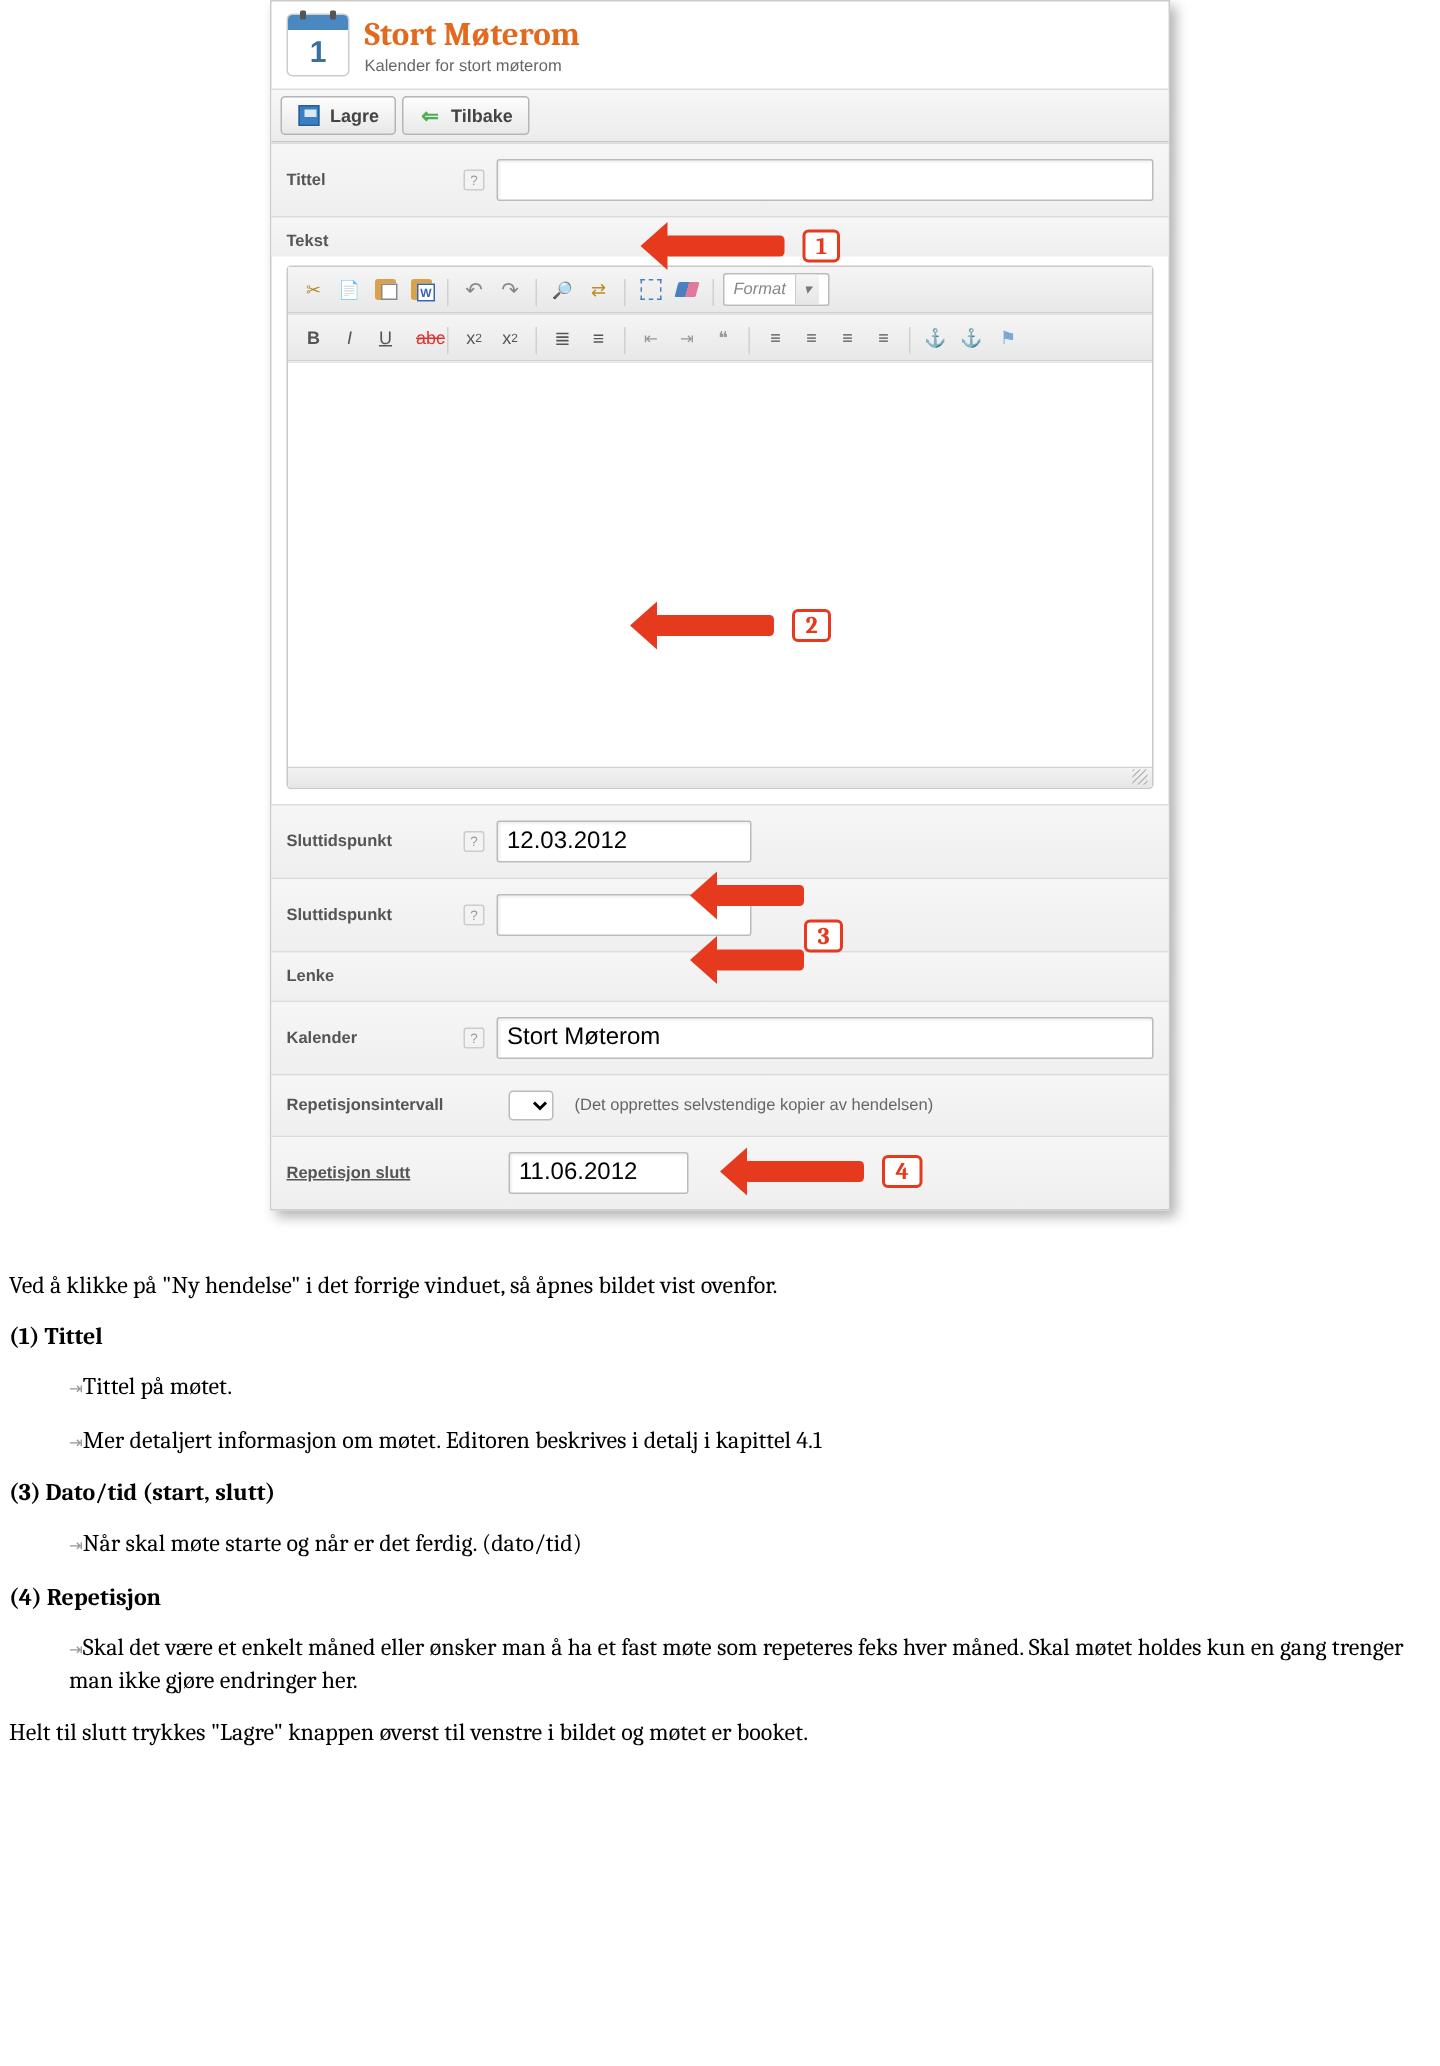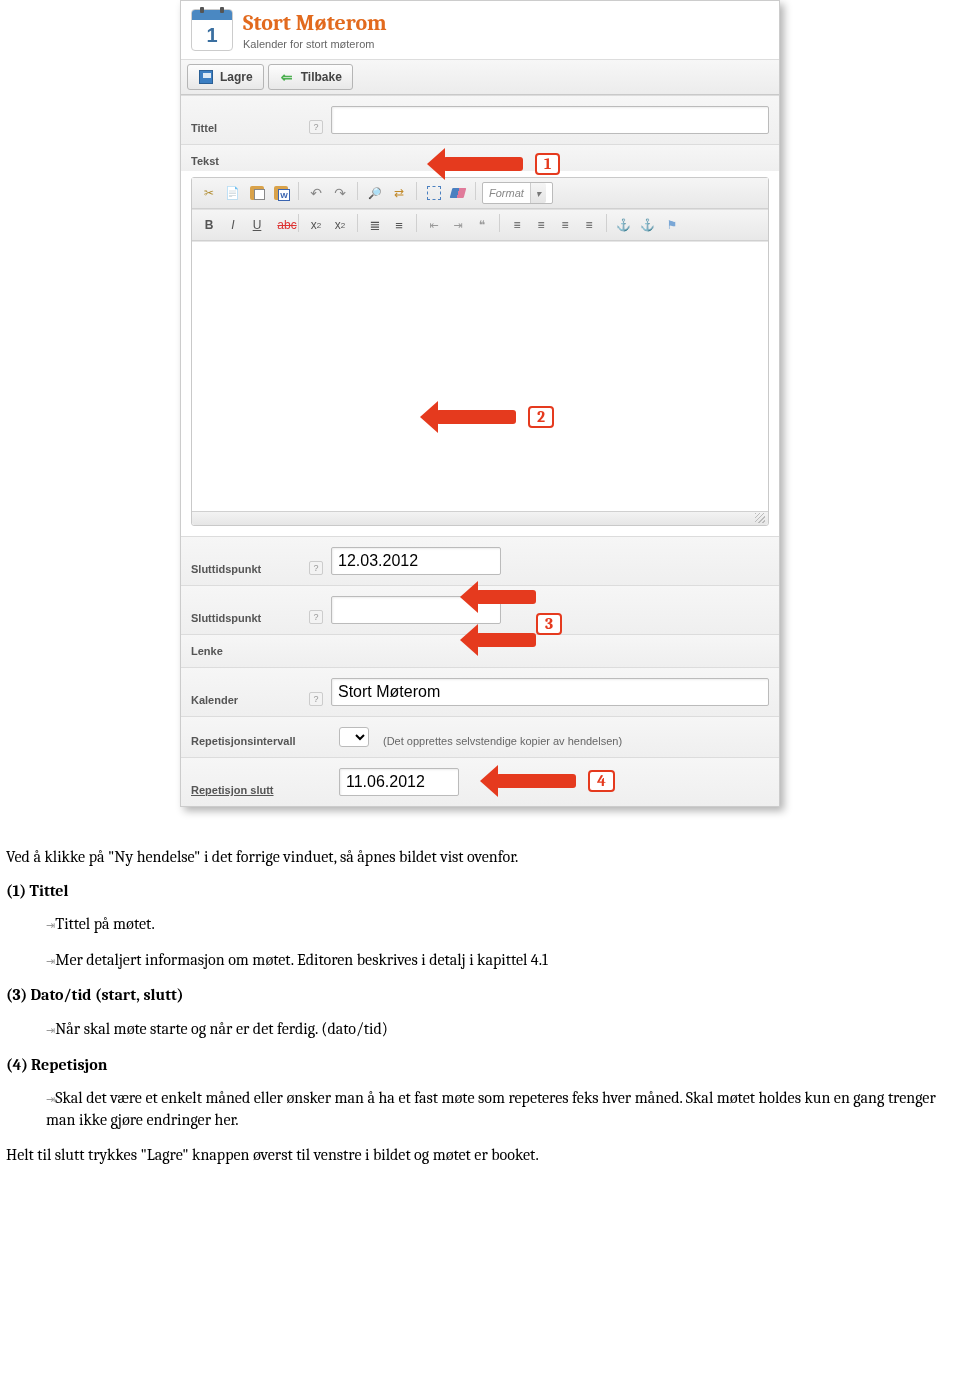--- a/index.html
+++ b/index.html
@@ -16,33 +16,33 @@
     .header-text h1 { font-size: 22px; color: #e26a1e; font-weight: bold; font-family: Cambria, Georgia, serif; }
     .header-text .sub { font-size: 11px; color: #666; margin-top:2px; }
     
     .toolbar { display:flex; gap:0; padding: 4px 6px; background: linear-gradient(#f7f7f7,#ececec); border-top:1px solid #ddd; border-bottom:1px solid #c9c9c9; }
     .btn { display:flex; align-items:center; gap:6px; background: linear-gradient(#fdfdfd,#e8e8e8); border:1px solid #b5b5b5; border-radius:3px; padding:4px 10px; font-size:12px; color:#444; font-weight:bold; cursor:pointer; margin-right:4px; }
     .btn .bic { width:16px; height:16px; display:inline-flex; align-items:center; justify-content:center; }
     .save-ic { width:14px; height:14px; background:#3b7ec2; border:1px solid #2a5f95; position:relative;}
     .save-ic::after{content:"";position:absolute;top:2px;left:3px;width:8px;height:5px;background:#dce9f5;}
     .back-ic { color:#4caf50; font-weight:bold; font-size:14px; }
     
-    .form-row { display:flex; align-items:flex-end; padding:10px 10px; border-top:1px solid #dcdcdc; background: linear-gradient(#f6f6f6,#efefef); gap:8px; }
+    .form-row { display:flex; align-items:center; padding:10px 10px; border-top:1px solid #dcdcdc; background: linear-gradient(#f6f6f6,#efefef); gap:8px; }
     .form-row label { width:110px; font-size:11px; font-weight:bold; color:#555; }
     .form-row .help { width:14px; height:14px; border:1px solid #ccc; border-radius:2px; background:#f3f3f3; font-size:9px; color:#999; display:inline-flex; align-items:center; justify-content:center; cursor:pointer; }
     .form-row input[type=text] { flex:1; padding:4px 6px; border:1px solid #bbb; border-radius:2px; font-size:16px; background:#fff; box-shadow: inset 1px 1px 2px rgba(0,0,0,0.08); }
     .form-row select { padding:2px 4px; border:1px solid #bbb; border-radius:3px; font-size:11px; background:#fff; }
     .form-row .hint { font-size:11px; color:#666; margin-left:6px; }
     
     .tekst-row { display:flex; flex-direction:column; align-items:stretch; }
     .tekst-row .label-row { display:flex; padding:10px 10px 4px 10px; background: linear-gradient(#f6f6f6,#efefef); border-top:1px solid #dcdcdc;}
     .tekst-row label { font-size:11px; font-weight:bold; color:#555; }
     
     .editor { margin:6px 10px 10px 10px; border:1px solid #c9c9c9; border-radius:3px; background:#fff; }
-    .ed-tb { display:flex; flex-wrap:wrap; align-items:flex-start; padding:4px 6px; background: linear-gradient(#f5f5f5,#e8e8e8); border-bottom:1px solid #d0d0d0; gap:2px; }
+    .ed-tb { display:flex; flex-wrap:wrap; align-items:flex-end; padding:4px 6px; background: linear-gradient(#f5f5f5,#e8e8e8); border-bottom:1px solid #d0d0d0; gap:2px; }
     .ed-tb .sep { width:1px; height:18px; background:#d0d0d0; margin:0 4px; }
     .ed-btn { width:22px; height:22px; border:1px solid transparent; border-radius:2px; display:inline-flex; align-items:center; justify-content:center; font-size:12px; color:#555; cursor:pointer; }
     .fmt { display:flex; align-items:center; border:1px solid #bbb; border-radius:2px; background:#fff; height:22px; padding:0 6px; font-size:11px; color:#888; cursor:pointer; font-style:italic;}
     .fmt .dd { width:16px; height:20px; border-left:1px solid #ccc; margin-left:6px; display:flex; align-items:center; justify-content:center; font-size:10px; color:#777; background:linear-gradient(#f5f5f5,#e5e5e5); border-radius:0 2px 2px 0;}
     .ed-body { min-height:270px; background:#fff; border-top:1px solid #e6e6e6;}
     .ed-footer { height:14px; background:linear-gradient(#f3f3f3,#e6e6e6); border-top:1px solid #d0d0d0; position:relative; border-radius:0 0 3px 3px;}
     .ed-footer::after{content:"";position:absolute;right:3px;bottom:2px;width:10px;height:10px;background:repeating-linear-gradient(135deg,#bbb 0 1px,transparent 1px 3px);}
     
     
     .scissors::before{content:"✂";color:#b08b2e;font-size:12px;}

